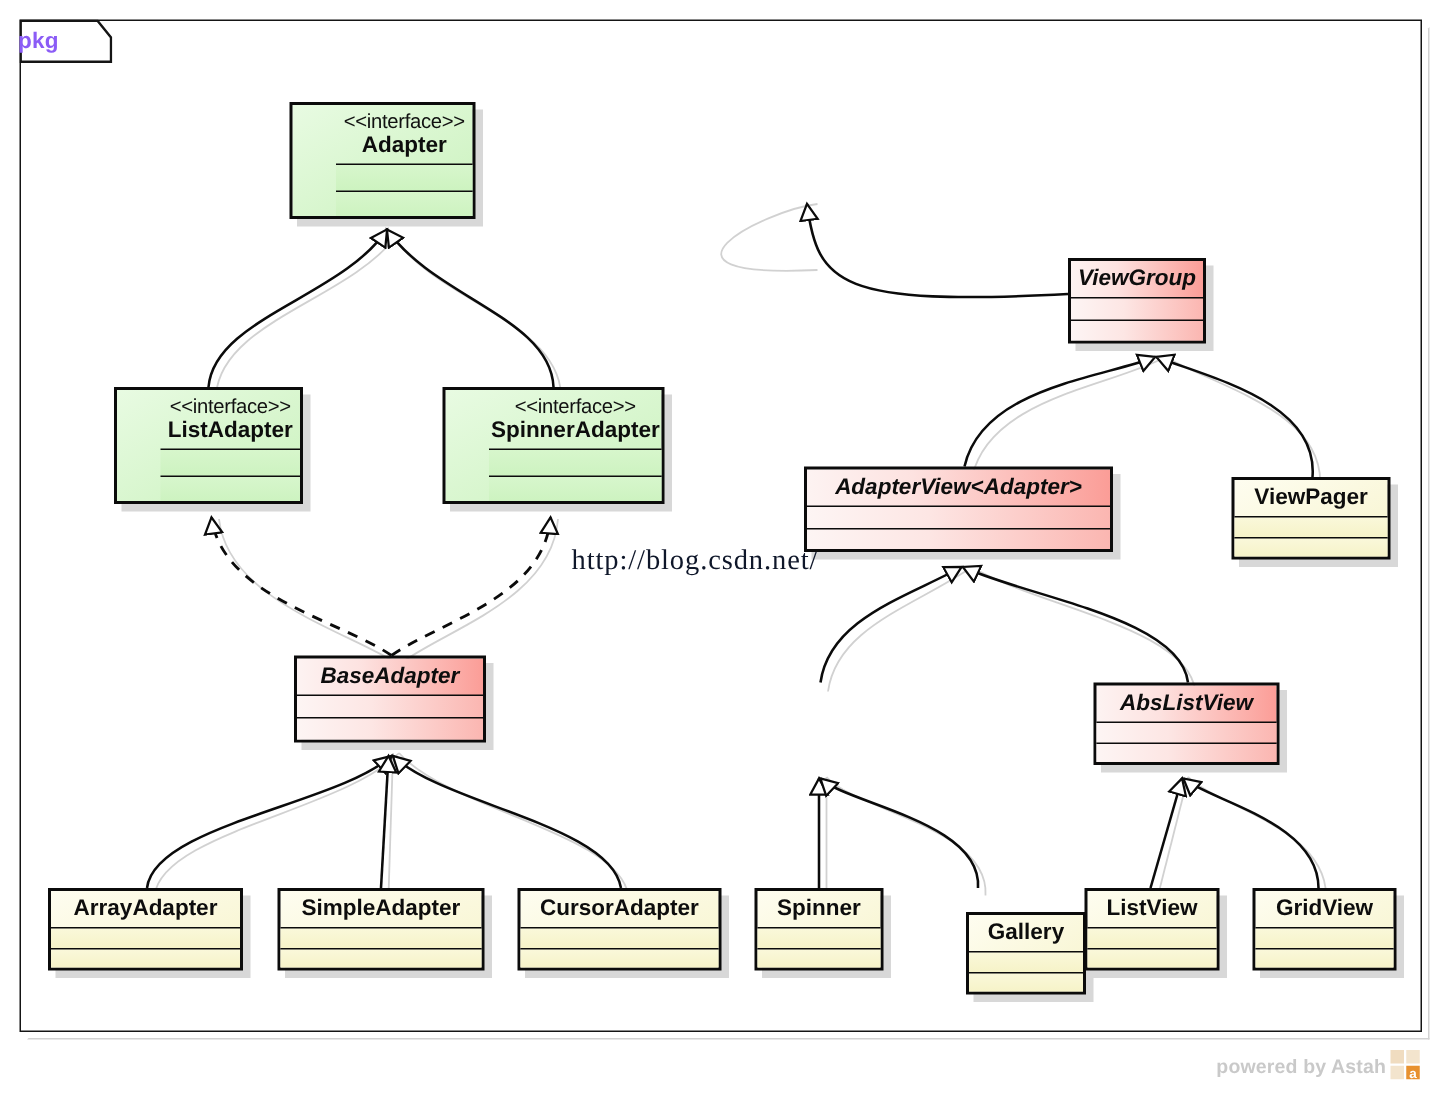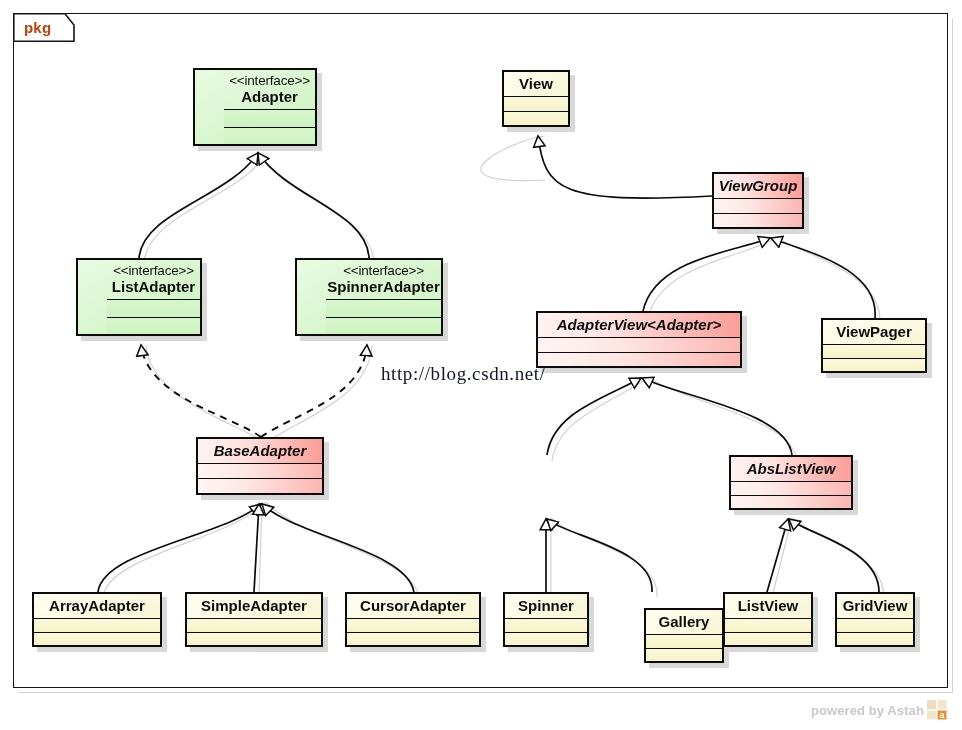--- a/index.html
+++ b/index.html
@@ -45,25 +45,25 @@
   #pkg-tab {
     position: absolute;
     left: 13px;
     top: 13px;
     width: 62px;
     height: 29px;
   }
   #pkg-tab svg { display: block; }
   #pkg-label {
     position: absolute;
-    left: 24px;
+    left: 12px;
     top: 19px;
     font-size: 15px;
     font-weight: bold;
-    color: #c2410c;
+    color: #8b5cf6;
     letter-spacing: .2px;
   }
 
   
   #edges {
     position: absolute;
     left: 0;
     top: 0;
     width: 962px;
     height: 730px;
@@ -312,30 +312,20 @@
     <div class="shadow"></div>
     <div class="box">
       <div class="title">
         <span class="name">CursorAdapter</span>
       </div>
       <div class="compartment"></div>
       <div class="compartment second"></div>
     </div>
   </div>
 
-  <div class="node fill-yellow" style="left:502px; top:70px; width:68px; height:57px;">
-    <div class="shadow"></div>
-    <div class="box">
-      <div class="title">
-        <span class="name">View</span>
-      </div>
-      <div class="compartment"></div>
-      <div class="compartment second"></div>
-    </div>
-  </div>
 
   <div class="node fill-pink abstract" style="left:712px; top:172px; width:92px; height:57px;">
     <div class="shadow"></div>
     <div class="box">
       <div class="title">
         <span class="name">ViewGroup</span>
       </div>
       <div class="compartment"></div>
       <div class="compartment second"></div>
     </div>
@@ -401,21 +391,21 @@
     <div class="shadow"></div>
     <div class="box">
       <div class="title">
         <span class="name">ListView</span>
       </div>
       <div class="compartment"></div>
       <div class="compartment second"></div>
     </div>
   </div>
 
-  <div class="node fill-yellow" style="left:835px; top:592px; width:80px; height:55px;">
+  <div class="node fill-yellow" style="left:835px; top:592px; width:96px; height:55px;">
     <div class="shadow"></div>
     <div class="box">
       <div class="title">
         <span class="name">GridView</span>
       </div>
       <div class="compartment"></div>
       <div class="compartment second"></div>
     </div>
   </div>
 

